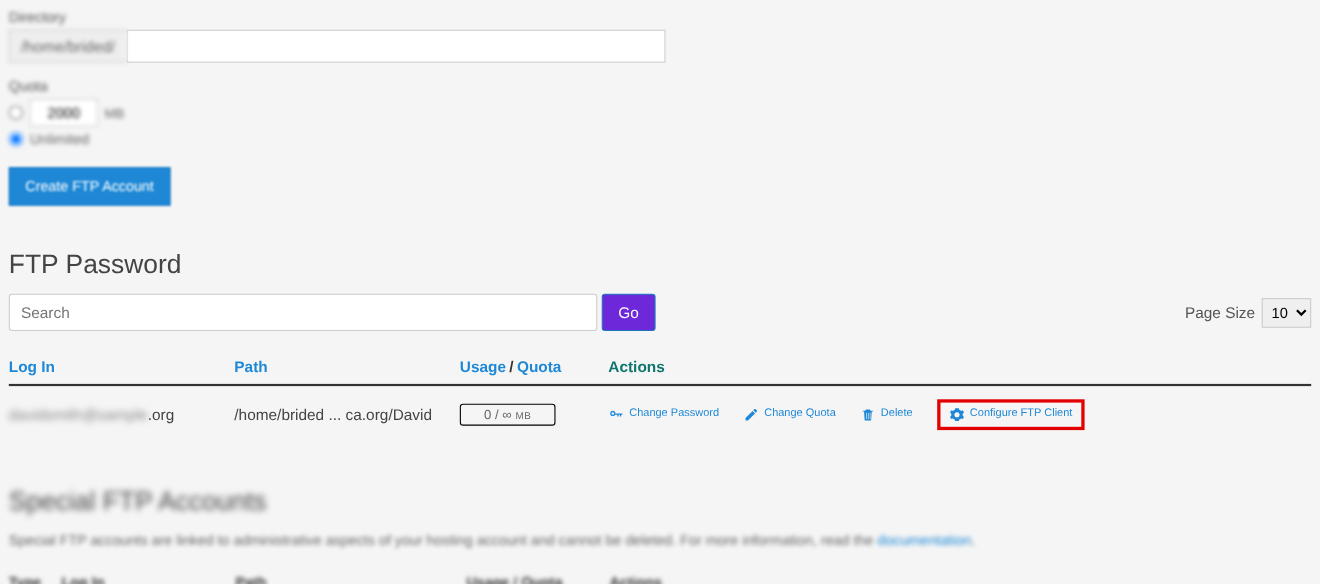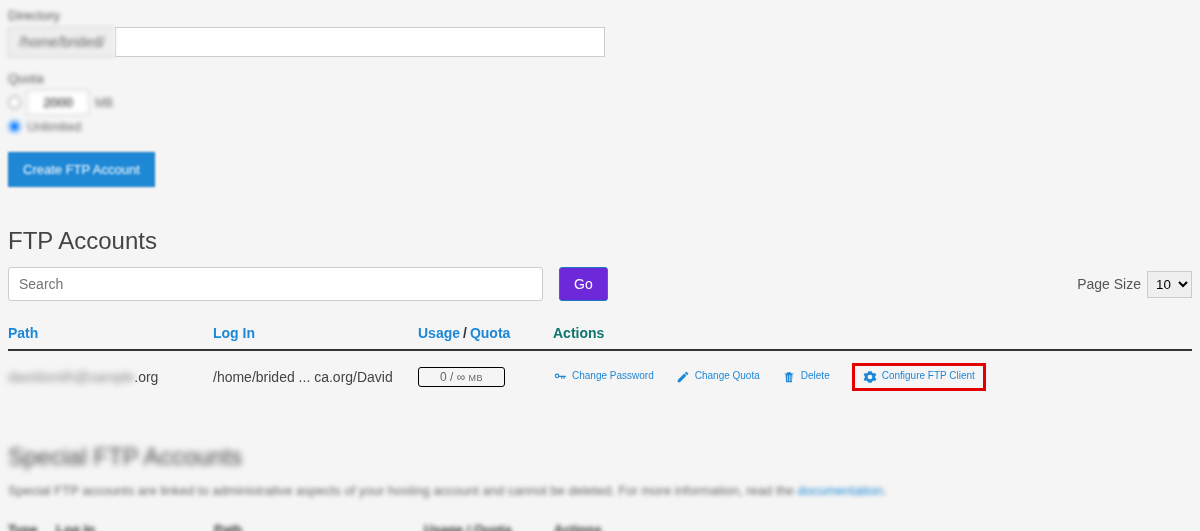--- a/index.html
+++ b/index.html
@@ -52,21 +52,21 @@
       font-size: 24px;
       font-weight: 300;
       color: #444;
       margin-top: 40px;
       margin-bottom: 12px;
     }
     h2.section-title.blurred { filter: blur(3px); }
 
     .search-row {
       display: flex;
-      gap: 16px;
+      gap: 4px;
       margin-bottom: 16px;
     }
     .search-input {
       flex: 0 0 535px;
       border: 1px solid #ccc;
       padding: 8px 10px;
       font-size: 14px;
       border-radius: 3px;
     }
     .btn-go {
@@ -175,36 +175,36 @@
       <input type="radio" name="quota" checked="" style="">
       <span class="rlabel">Unlimited</span>
     </div>
   </div>
 
   <button class="btn-primary">
     <span>Create FTP Account</span>
   </button>
 </div>
 
-<h2 class="section-title">FTP Accounts</h2>
+<h2 class="section-title">FTP Password</h2>
 
 <div class="search-row">
   <input class="search-input" type="text" placeholder="Search" style="">
   <button class="btn-go">Go</button>
   <div class="pagesize-wrap">
     <span class="pagesize-label">Page Size</span>
     <select class="pagesize-select">
       <option>10</option>
     </select>
   </div>
 </div>
 
 <div class="table-header">
+  <div class="th col-login">Log In</div>
   <div class="th col-path">Path</div>
-  <div class="th col-login">Log In</div>
   <div class="th col-usage usage-split">
     <span>Usage</span><span class="slash">/</span><span>Quota</span>
   </div>
   <div class="th black col-actions">Actions</div>
 </div>
 
 <div class="table-row">
   <div class="cell-login">
     <span class="blurred-part">davidsmith@sample</span><span class="visible-part">.org</span>
   </div>

